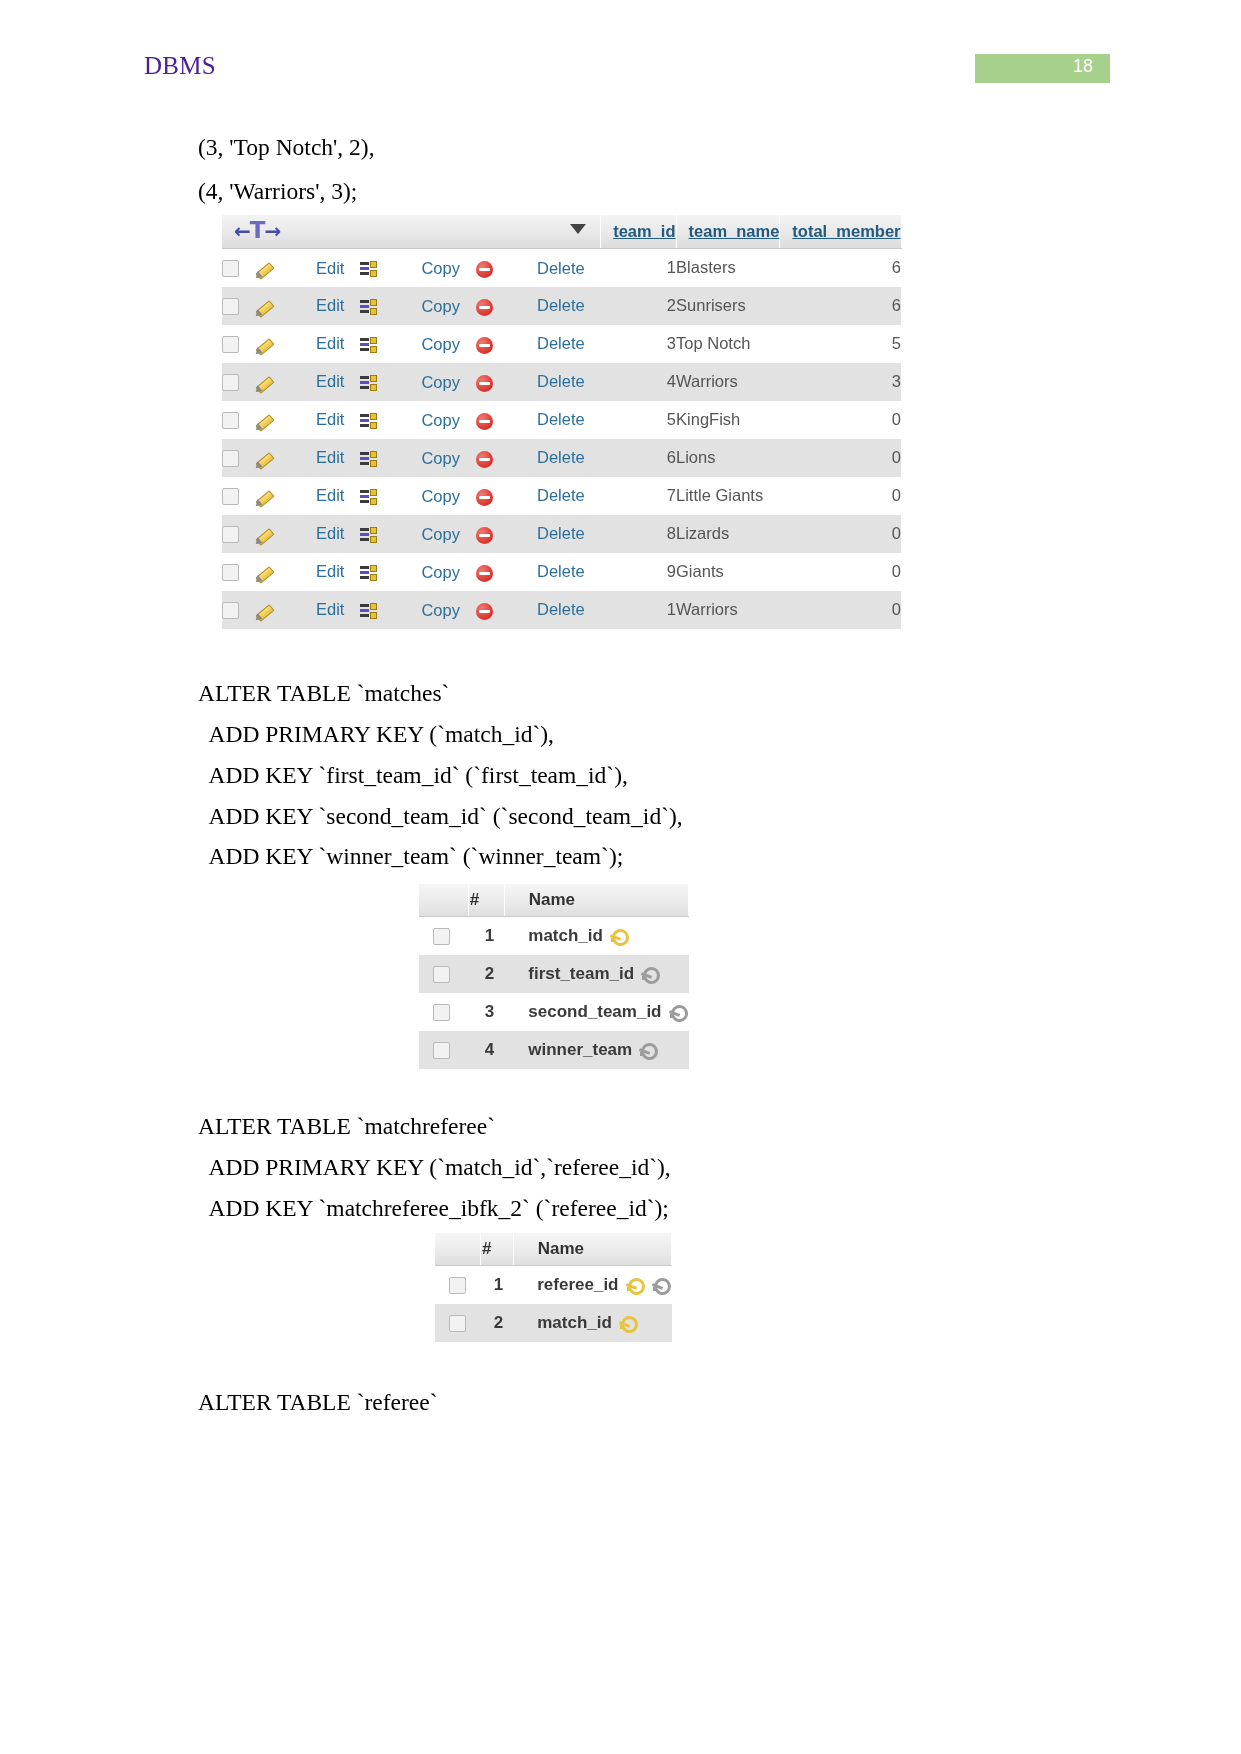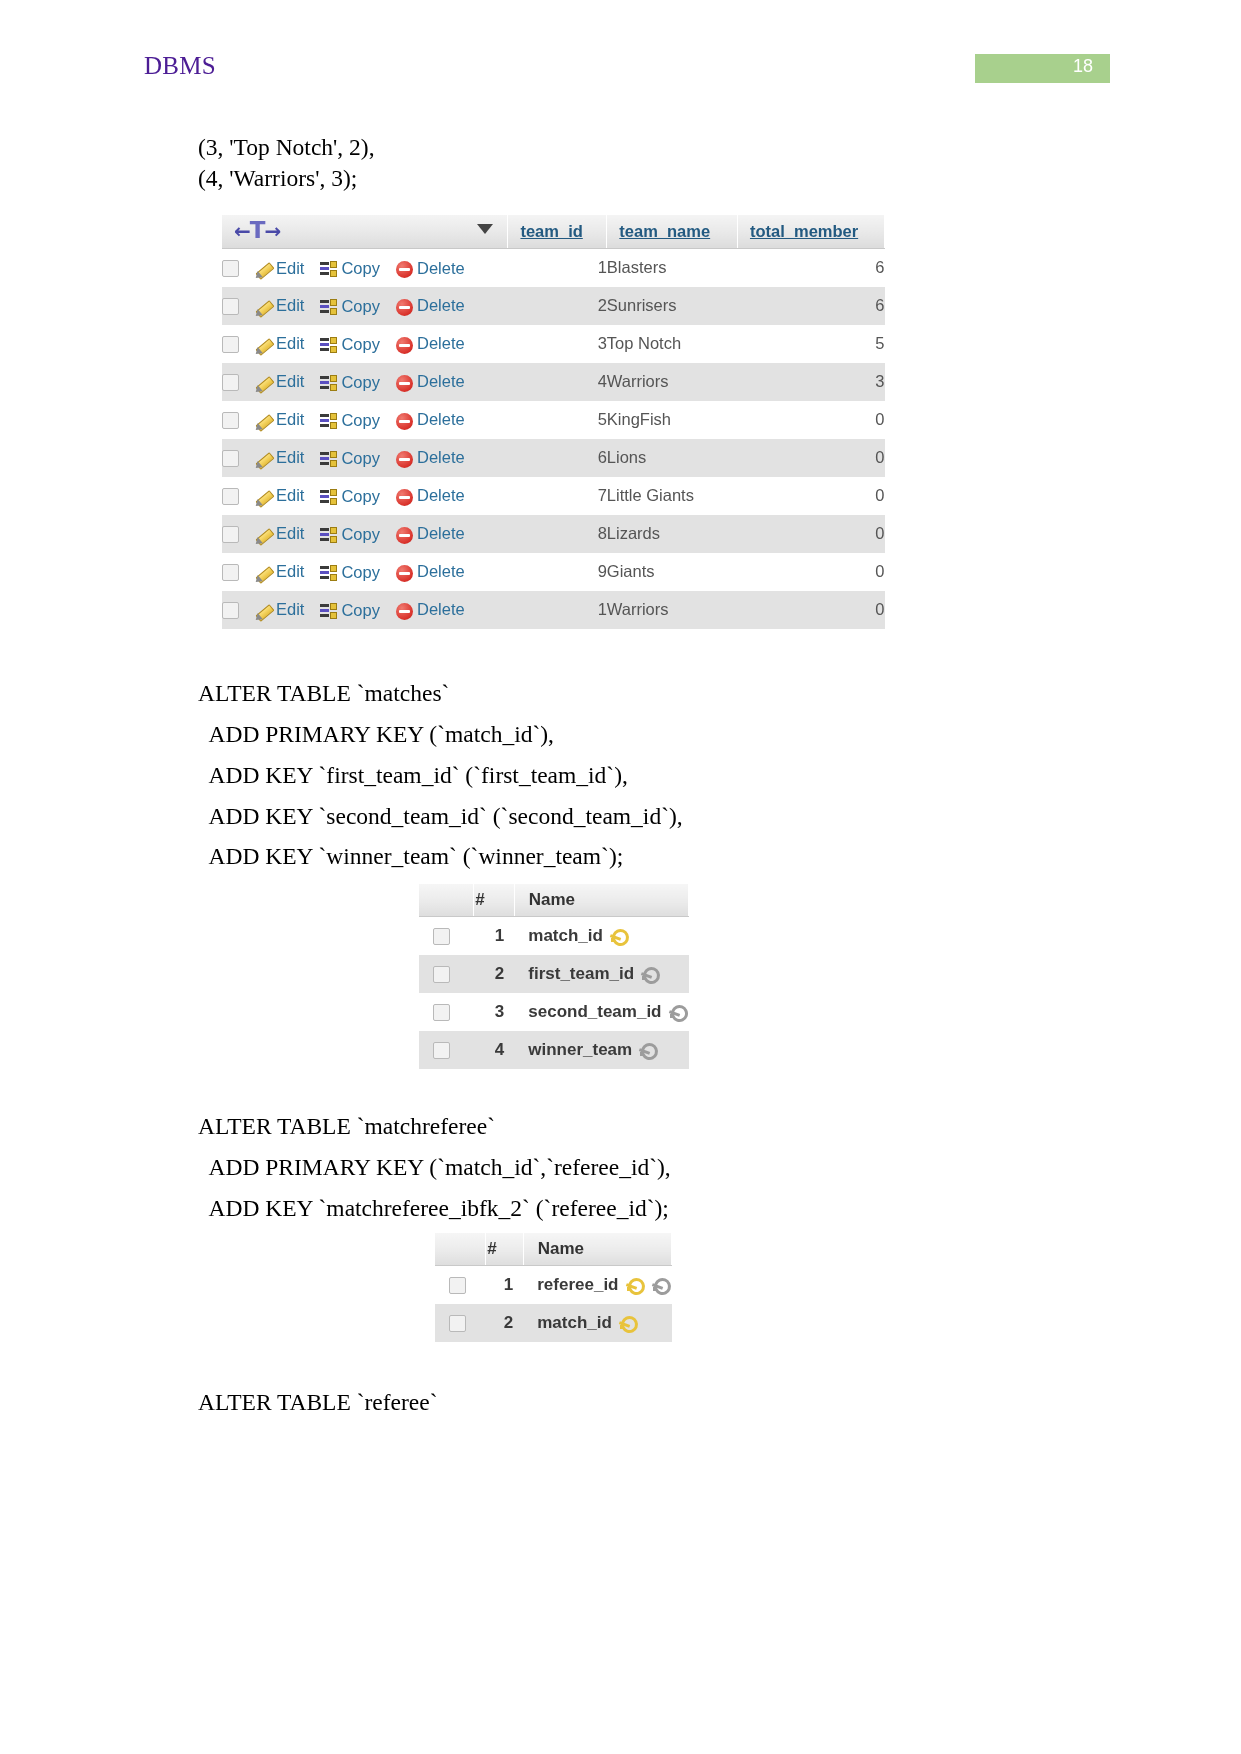--- a/index.html
+++ b/index.html
@@ -140,21 +140,21 @@
     border-radius: 2px;
     vertical-align: middle;
     margin-right: 16px;
   }
   .act {
     display: inline-block;
     vertical-align: middle;
     color: #2c6f9b;
     margin-right: 16px;
   }
-  .act .lbl { text-decoration: none; }
+  .act .lbl { text-decoration: none; margin-left: 40px; }
 
   
   .ico-pencil {
     display: inline-block;
     position: relative;
     width: 17px; height: 17px;
     vertical-align: middle;
     margin-right: 4px;
   }
   .ico-pencil::before {
@@ -245,21 +245,21 @@
   .struct-table tbody tr.odd  { background: #ffffff; }
   .struct-table tbody tr.even { background: #e2e2e2; }
   .struct-table tbody td {
     vertical-align: middle;
     color: #3a3a3a;
     font-weight: bold;
     white-space: nowrap;
   }
   .st-chkcol { width: 48px; padding-left: 14px; }
   .st-numcol { width: 36px; text-align: right; padding-right: 10px; font-weight: normal; color: #555; }
-  .st-namecol { padding-left: 14px; }
+  .st-namecol { padding-left: 24px; }
 
   
   .ico-key {
     display: inline-block;
     position: relative;
     width: 19px; height: 14px;
     vertical-align: middle;
     margin-left: 7px;
   }
   .ico-key .ring {
@@ -291,21 +291,21 @@
 <body>
 
 <div class="page-header">
   <div class="doc-title">DBMS</div>
   <div class="page-badge">
     <span class="num">18</span>
   </div>
 </div>
 
 <div class="body-line" style="left:198px; top:133px;">(3, 'Top Notch', 2),</div>
-<div class="body-line" style="left:198px; top:164px;text-align:right;">(4, 'Warriors', 3);</div>
+<div class="body-line" style="left:198px; top:177px;text-align:right;">(4, 'Warriors', 3);</div>
 
 <table class="pma-grid">
   <thead>
     <tr>
       <th class="th-actions">
         <span class="nav-arrows">
           <span>←</span><span class="tee">T</span><span>→</span>
         </span>
         <span class="sort-caret"></span>
       </th>

